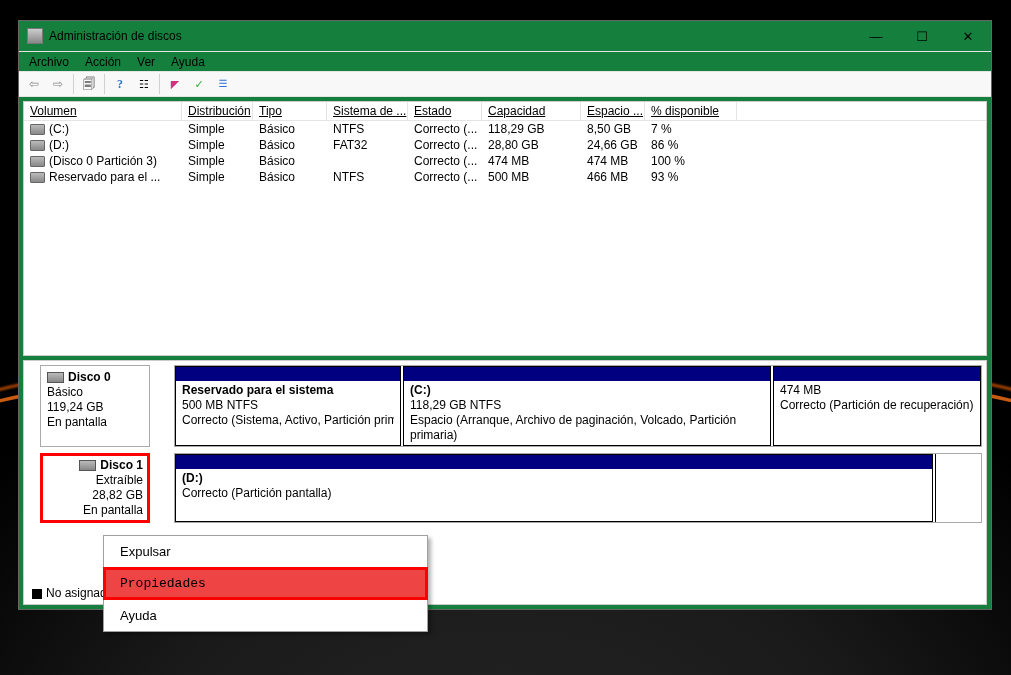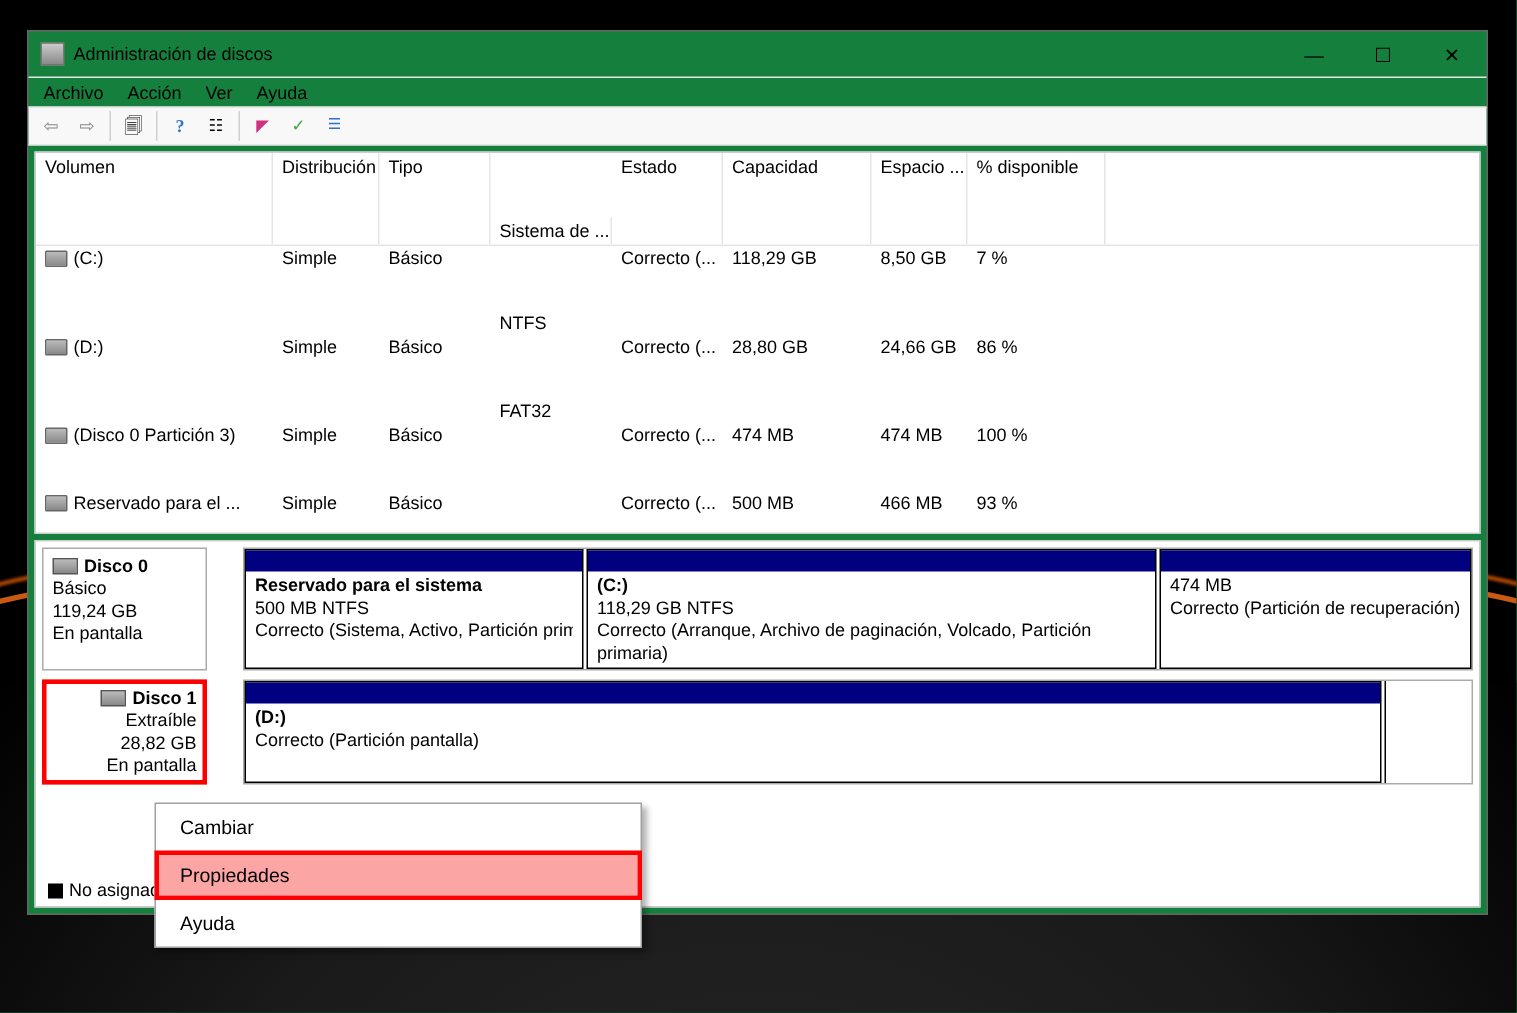--- a/index.html
+++ b/index.html
@@ -41,29 +41,29 @@
   .tb { width:22px; height:22px; display:flex; align-items:center; justify-content:center; border:1px solid transparent; }
   .tb span{display:inline-block;line-height:1;}
   .sep { width:1px; height:20px; background:#d0d0d0; margin:0 2px; }
 
   
   .content { position:absolute; top:76px; left:0; right:0; bottom:0; padding:4px; display:flex; flex-direction:column; gap:4px; }
 
   
   .vol-list { border:1px solid #ccc; height:255px; background:#fff; overflow:hidden; }
   .vol-head { display:flex; border-bottom:1px solid #e5e5e5; }
-  .vol-head div { padding:2px 6px; border-right:1px solid #e5e5e5; font-size:12px; white-space:nowrap; overflow:hidden; }
+  .vol-head div { padding:2px 6px; border-right:1px solid #e5e5e5; font-size:12px; white-space:nowrap; overflow:hidden;text-decoration:underline; }
   .vol-row { display:flex; }
   .vol-row div { padding:1px 6px; font-size:12px; white-space:nowrap; overflow:hidden; }
-  .c-vol{width:158px;} .c-dist{width:71px;} .c-tipo{width:74px;} .c-sis{width:81px;margin-top:43px;}
+  .c-vol{width:158px;} .c-dist{width:71px;} .c-tipo{width:74px;} .c-sis{width:81px;}
   .c-est{width:74px;} .c-cap{width:99px;} .c-esp{width:64px;} .c-pct{width:92px;}
   .disk-ico::before { content:""; display:inline-block; width:13px; height:9px; background:linear-gradient(#bbb,#888); margin-right:4px; vertical-align:middle; border:1px solid #666; border-radius:1px; }
 
   
-  .diskmap { border:1px solid #ccc; flex:1; padding:4px 4px 28px 4px; position:relative; background:#fff; }
+  .diskmap { border:1px solid #ccc; flex:1; padding:4px 4px 28px 16px; position:relative; background:#fff; }
   .diskrow { display:flex; margin-bottom:6px; }
   .disklabel { width:110px; border:1px solid #aaa; padding:4px 6px; background:#fff; }
   .disklabel .dk { font-weight:bold; font-size:12px; }
   .disklabel .dk::before { content:""; display:inline-block; width:15px; height:9px; background:linear-gradient(#bbb,#888); margin-right:4px; vertical-align:middle; border:1px solid #555; }
   .disklabel div { font-size:12px; line-height:1.25; }
   .parts { flex:1; display:flex; gap:2px; border:1px solid #aaa;margin-left:24px; }
   .part { border:1px solid #000; display:flex; flex-direction:column; }
   .partnav { height:14px; background:#000080; }
   .partbody { padding:2px 6px; font-size:12px; line-height:1.25; flex:1; }
   .partbody .pt { font-weight:bold; }
@@ -74,21 +74,21 @@
   
   .highlight-red { outline:3px solid #ff0000; outline-offset:-3px;text-align:right; }
 
   
   .ctxmenu {
     position:absolute; left:103px; top:535px; width:325px; background:#fff;
     border:1px solid #a0a0a0; box-shadow:3px 3px 4px rgba(0,0,0,.3); padding:2px;
     z-index:50;
   }
   .ctxitem { padding:6px 14px; font-size:13px; }
-  .ctxitem.sel { background:#fca5a5; outline:3px solid #ff0000; outline-offset:0; position:relative; }
+  .ctxitem.sel { background:#ef4444; outline:3px solid #ff0000; outline-offset:0; position:relative;font-family:Liberation Mono, monospace; }
   .ctxdiv { height:1px; background:#e0e0e0; margin:2px 4px; }
 </style>
 </head>
 <body>
 
 <div class="bg-curve"></div>
 
 <div class="window">
 
   <div class="titlebar">
@@ -209,21 +209,21 @@
               <div class="pt">Reservado para el sistema</div>
               <div>500 MB NTFS</div>
               <div style="white-space:nowrap;overflow:hidden;">Correcto (Sistema, Activo, Partición primaria)</div>
             </div>
           </div>
           <div class="part" style="flex:1">
             <div class="partnav"></div>
             <div class="partbody">
               <div class="pt">(C:)</div>
               <div>118,29 GB NTFS</div>
-              <div>Correcto (Arranque, Archivo de paginación, Volcado, Partición primaria)</div>
+              <div>Espacio (Arranque, Archivo de paginación, Volcado, Partición primaria)</div>
             </div>
           </div>
           <div class="part" style="width:208px">
             <div class="partnav"></div>
             <div class="partbody">
               <div class="pt"></div>
               <div>474 MB</div>
               <div>Correcto (Partición de recuperación)</div>
             </div>
           </div>
@@ -250,18 +250,18 @@
       </div>
 
       <div class="legend">
         <span class="sw"></span><span>No asignado</span>
       </div>
     </div>
   </div>
 </div>
 
 <div class="ctxmenu">
-  <div class="ctxitem">Cambiar</div>
+  <div class="ctxitem">Expulsar</div>
   <div class="ctxdiv"></div>
   <div class="ctxitem sel">Propiedades</div>
   <div class="ctxdiv"></div>
   <div class="ctxitem">Ayuda</div>
 </div>
 
 </body></html>

